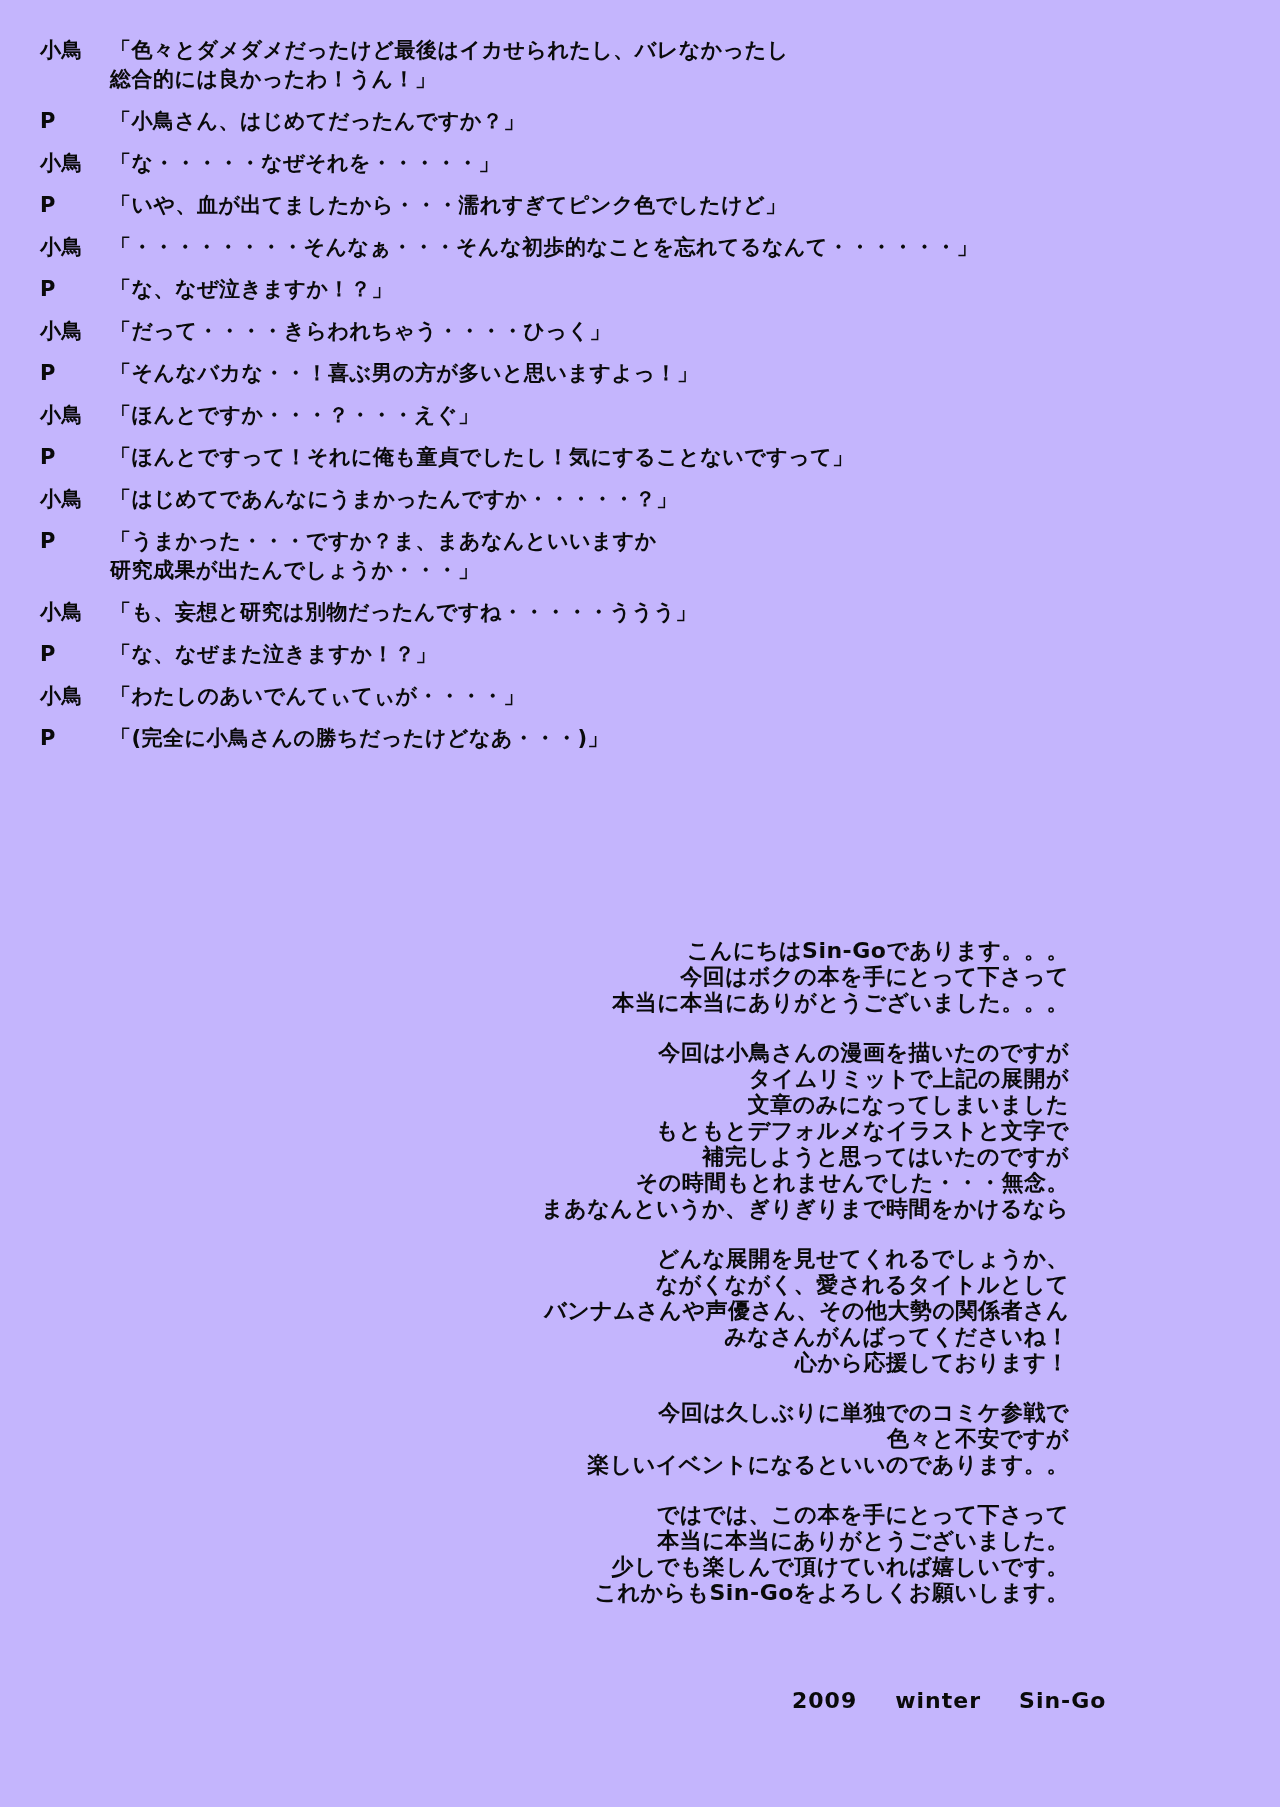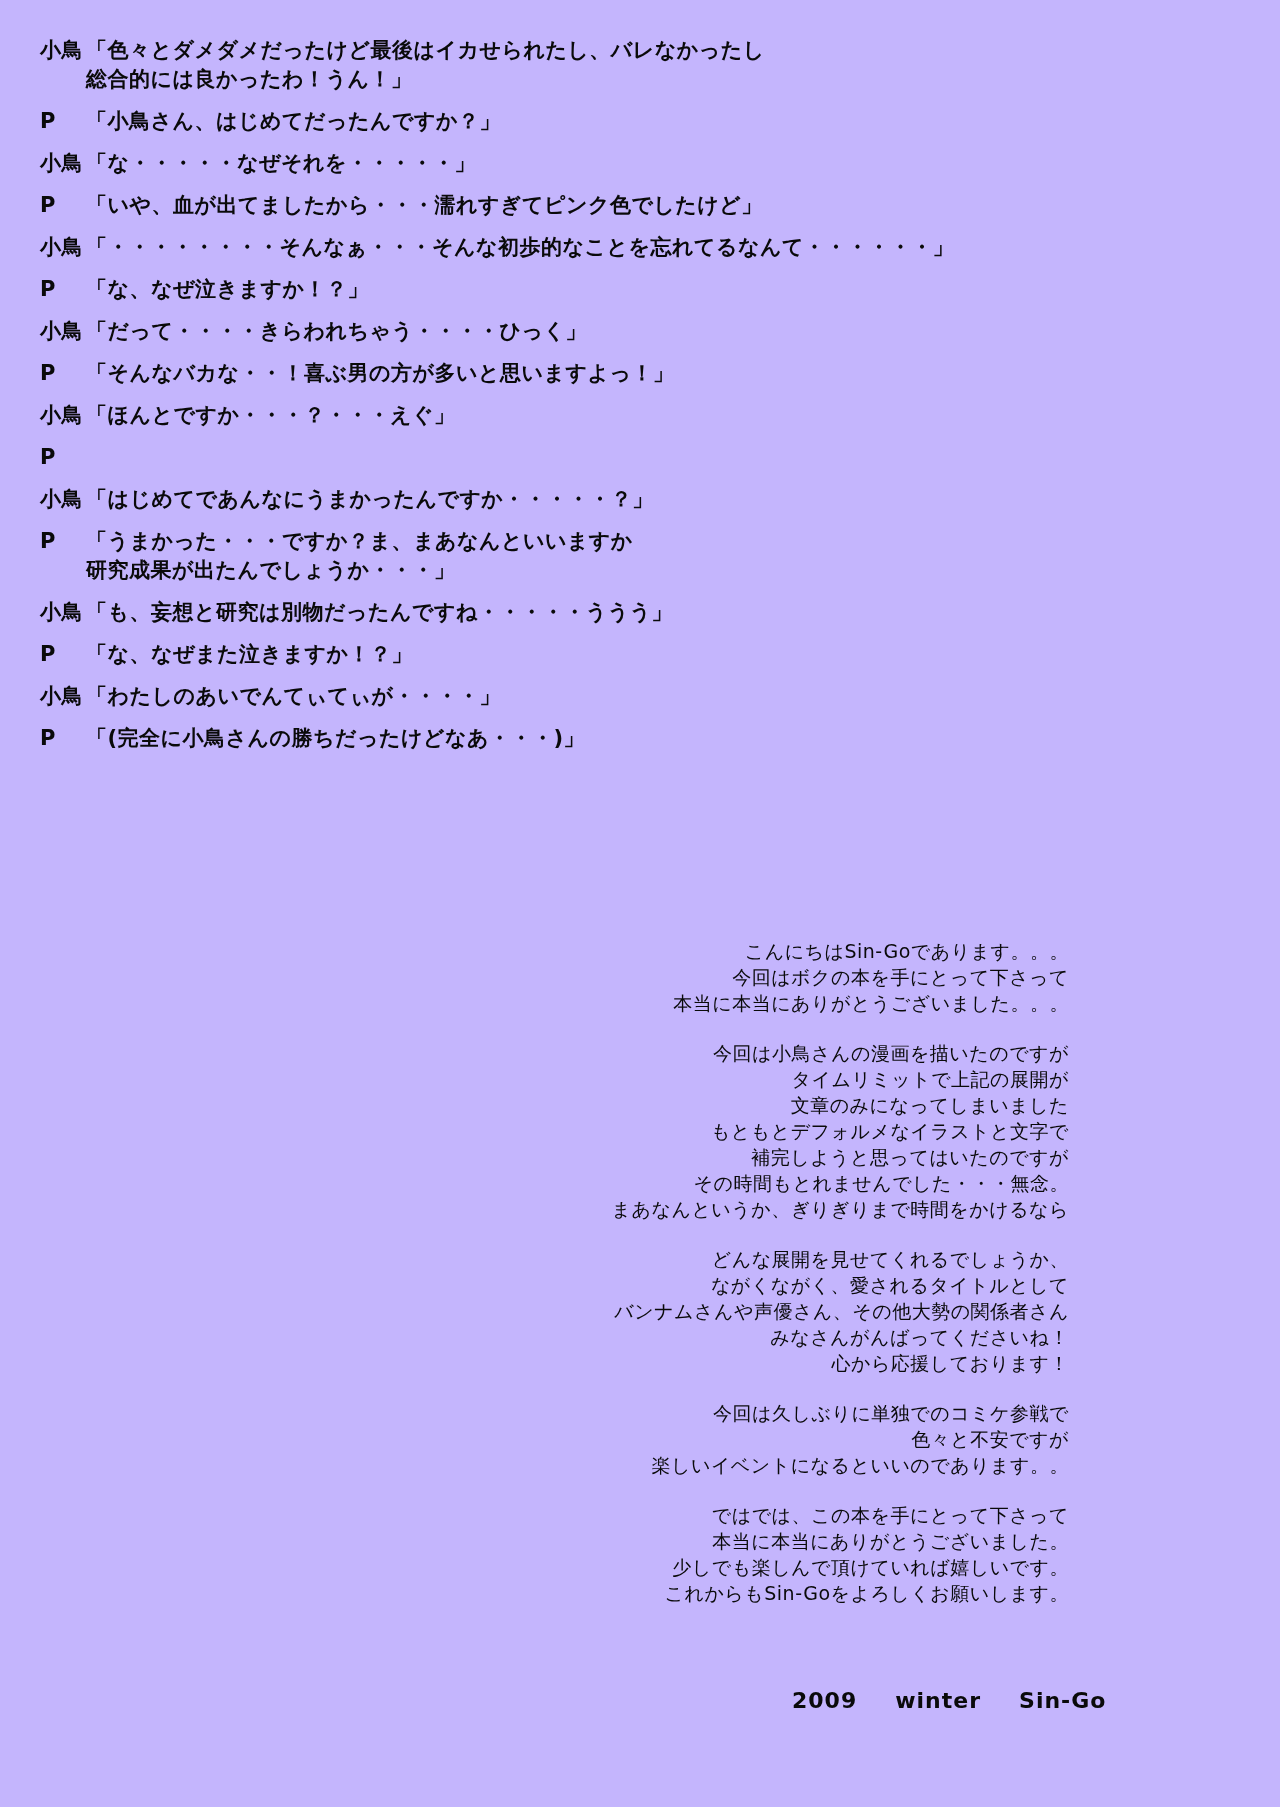--- a/index.html
+++ b/index.html
@@ -14,26 +14,26 @@
     padding-left:32px;
   }
   
   .dialogue{
     position:absolute;top:36px;left:40px;right:30px;
     font-size:21px;font-weight:bold;letter-spacing:0.5px;
   }
   .entry{margin-bottom:13px;}
   .drow{display:flex;line-height:29px;}
   .spk{flex:0 0 46px;white-space:nowrap;}
-  .txt{white-space:nowrap;}
+  .txt{white-space:nowrap;margin-left:24px;}
   
   .afterword{
     position:absolute;top:938px;right:243px;left:84px;
     text-align:right;
-    font-size:19px;font-weight:normal;letter-spacing:0.5px;
+    font-size:22px;font-weight:bold;letter-spacing:0.5px;
     line-height:26px;
   }
   .apara{margin-bottom:24px;}
   .aline{white-space:nowrap;}
   
   .footer{
     position:absolute;top:1688px;left:792px;
     display:flex;gap:38px;
     font-size:22px;font-weight:bold;letter-spacing:1px;
   }
@@ -112,20 +112,21 @@
     <div class="entry">
       <div class="drow">
         <span class="spk">小鳥</span>
         <span class="txt">「ほんとですか・・・？・・・えぐ」</span>
       </div>
     </div>
 
     <div class="entry">
       <div class="drow">
         <span class="spk">P</span>
+        <span class="txt">「ほんとですって！それに俺も童貞でしたし！気にすることないですって」</span>
       </div>
     </div>
 
     <div class="entry">
       <div class="drow">
         <span class="spk">小鳥</span>
         <span class="txt">「はじめてであんなにうまかったんですか・・・・・？」</span>
       </div>
     </div>
 

